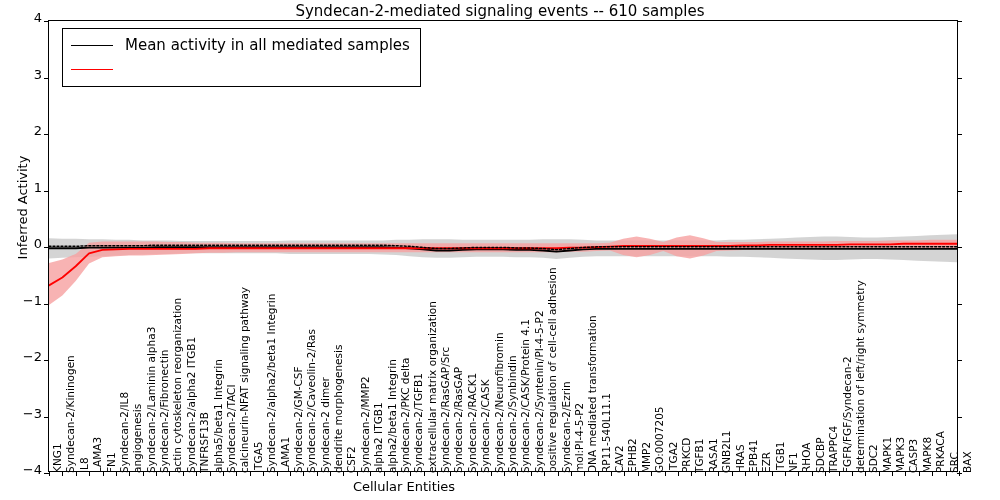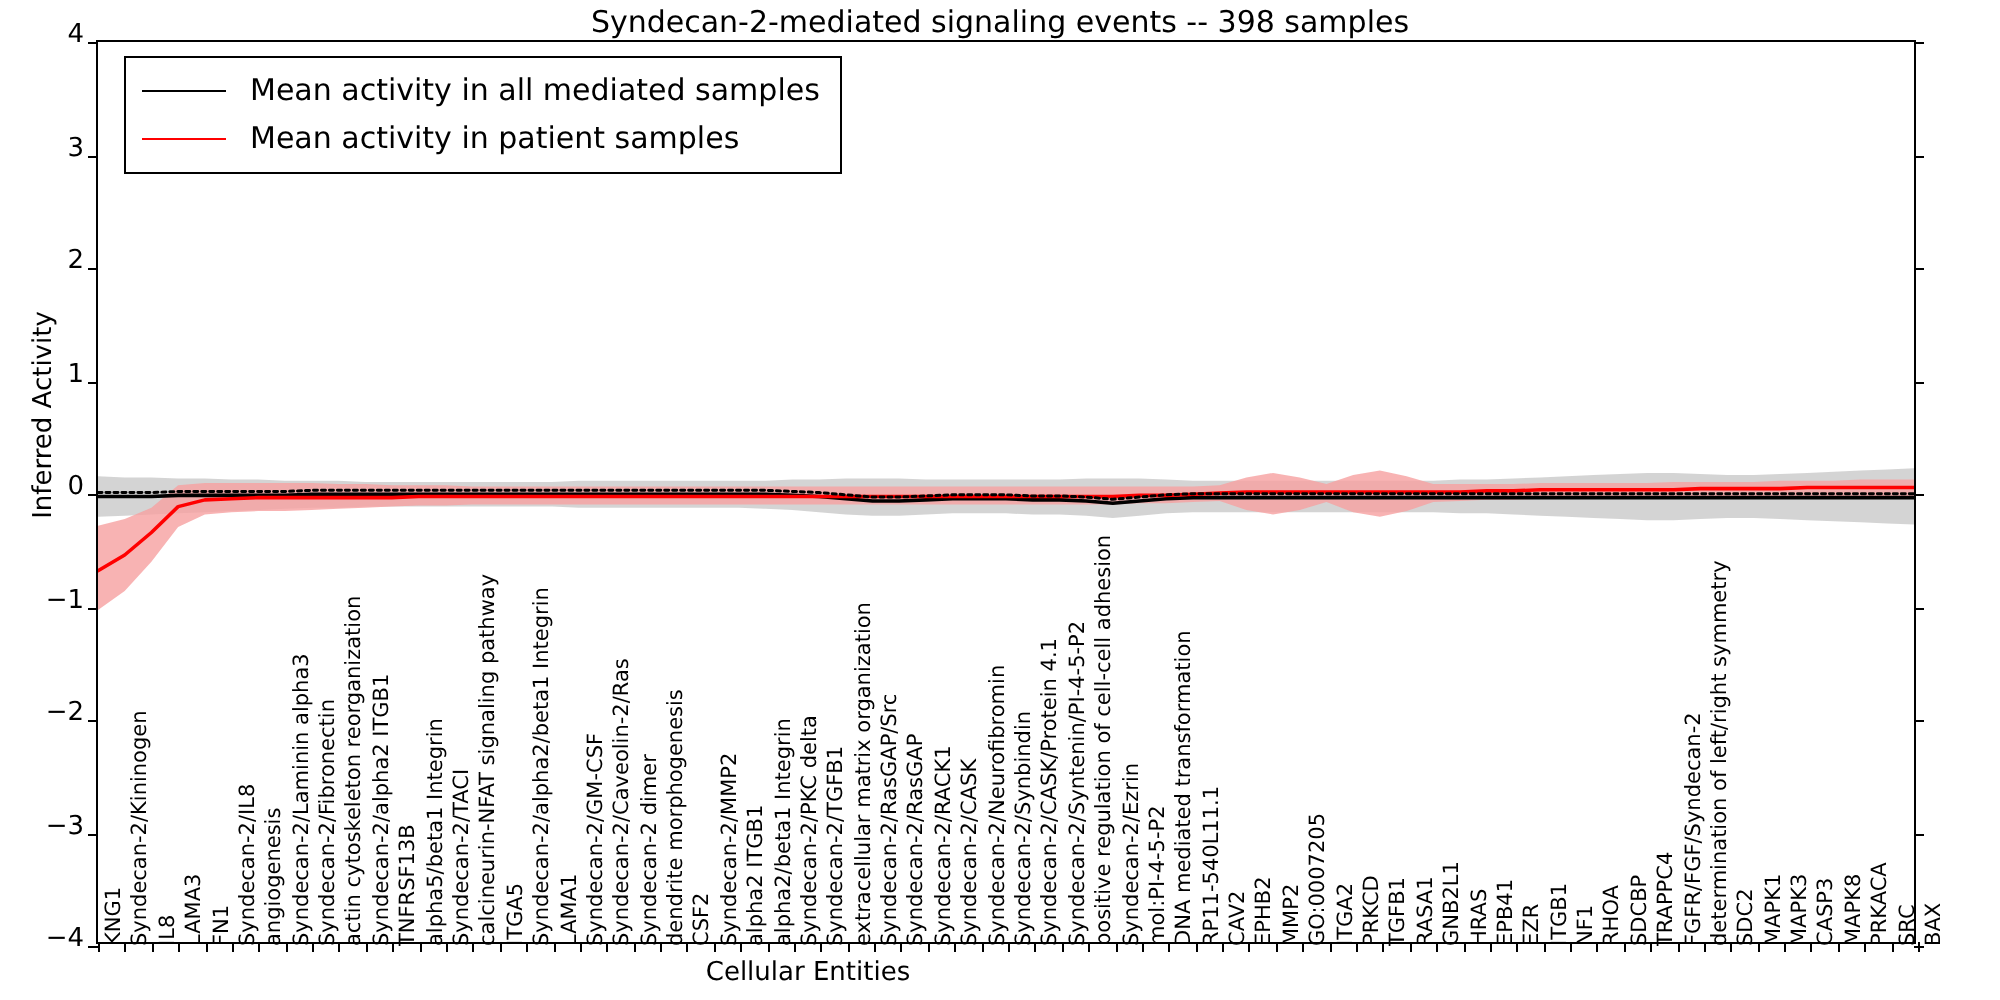--- a/index.html
+++ b/index.html
@@ -39,21 +39,21 @@
   .lg-row{display:flex;align-items:center;height:24px;}
   .lg-line{width:42px;height:0;border-top:1.6px solid #000;margin-right:12px;}
   .lg-line.red{border-top-color:#ff0000;}
   .lg-txt{font-size:15px;color:#000;white-space:nowrap;}
 </style>
 </head>
 <body>
 
 <div id="root">
 
-  <div id="title">Syndecan-2-mediated signaling events -- 398 samples</div>
+  <div id="title">Syndecan-2-mediated signaling events -- 610 samples</div>
 
   <div id="ylabel">Inferred Activity</div>
   <div id="xlabel">Cellular Entities</div>
 
   <div id="plot">
     <svg id="svg" viewBox="0 0 910 452" preserveAspectRatio="none">
         <path d="M0.00 218.09 L13.38 218.66 L26.76 218.66 L40.15 219.22 L53.53 219.22 L66.91 219.78 L80.29 219.78 L93.68 220.35 L107.06 220.35 L120.44 220.35 L133.82 220.92 L147.21 220.92 L160.59 220.92 L173.97 220.92 L187.35 220.92 L200.74 220.92 L214.12 220.92 L227.50 220.92 L240.88 220.35 L254.26 220.35 L267.65 220.35 L281.03 220.35 L294.41 220.35 L307.79 220.35 L321.18 220.35 L334.56 220.35 L347.94 219.78 L361.32 219.78 L374.71 219.22 L388.09 219.22 L401.47 219.22 L414.85 219.78 L428.24 219.78 L441.62 219.78 L455.00 219.78 L468.38 219.78 L481.76 219.78 L495.15 219.22 L508.53 219.22 L521.91 219.22 L535.29 219.78 L548.68 220.35 L562.06 220.35 L575.44 220.35 L588.82 220.35 L602.21 220.35 L615.59 220.35 L628.97 220.35 L642.35 220.35 L655.74 220.35 L669.12 220.35 L682.50 219.78 L695.88 219.78 L709.26 219.22 L722.65 218.66 L736.03 218.09 L749.41 217.52 L762.79 216.96 L776.18 216.40 L789.56 216.40 L802.94 216.96 L816.32 217.52 L829.71 217.52 L843.09 216.96 L856.47 216.40 L869.85 215.83 L883.24 215.26 L896.62 214.70 L910.00 214.13 L910.00 242.38 L896.62 241.82 L883.24 241.25 L869.85 240.69 L856.47 240.13 L843.09 239.56 L829.71 239.00 L816.32 239.00 L802.94 239.56 L789.56 240.13 L776.18 240.13 L762.79 239.56 L749.41 239.00 L736.03 238.43 L722.65 237.87 L709.26 237.30 L695.88 236.73 L682.50 236.73 L669.12 236.17 L655.74 236.17 L642.35 236.17 L628.97 236.17 L615.59 236.17 L602.21 236.17 L588.82 236.17 L575.44 236.17 L562.06 236.17 L548.68 236.17 L535.29 236.73 L521.91 237.87 L508.53 239.00 L495.15 237.87 L481.76 237.30 L468.38 237.30 L455.00 236.73 L441.62 236.73 L428.24 236.73 L414.85 237.30 L401.47 237.87 L388.09 237.87 L374.71 237.30 L361.32 236.17 L347.94 235.04 L334.56 234.47 L321.18 233.91 L307.79 233.91 L294.41 233.91 L281.03 233.91 L267.65 233.91 L254.26 233.91 L240.88 233.91 L227.50 233.34 L214.12 233.34 L200.74 233.34 L187.35 233.34 L173.97 233.34 L160.59 233.34 L147.21 233.34 L133.82 233.34 L120.44 233.91 L107.06 233.91 L93.68 234.47 L80.29 235.04 L66.91 235.60 L53.53 236.17 L40.15 236.73 L26.76 237.30 L13.38 237.87 L0.00 238.43 Z" fill="#cccccc" fill-opacity="0.85" stroke="none"></path>
         <path d="M0.00 242.95 L13.38 239.56 L26.76 233.91 L40.15 222.61 L53.53 221.48 L66.91 221.48 L80.29 221.48 L93.68 221.48 L107.06 221.48 L120.44 222.04 L133.82 222.04 L147.21 222.61 L160.59 222.61 L173.97 222.61 L187.35 223.18 L200.74 223.18 L214.12 223.18 L227.50 223.18 L240.88 223.18 L254.26 223.18 L267.65 223.18 L281.03 223.18 L294.41 223.18 L307.79 223.18 L321.18 223.18 L334.56 223.18 L347.94 223.18 L361.32 223.18 L374.71 223.18 L388.09 223.18 L401.47 223.18 L414.85 223.18 L428.24 223.18 L441.62 223.18 L455.00 223.18 L468.38 223.18 L481.76 223.18 L495.15 223.18 L508.53 223.18 L521.91 223.18 L535.29 223.18 L548.68 223.18 L562.06 222.61 L575.44 218.66 L588.82 216.40 L602.21 218.66 L615.59 222.04 L628.97 217.52 L642.35 215.26 L655.74 218.09 L669.12 222.04 L682.50 222.04 L695.88 222.04 L709.26 222.04 L722.65 221.48 L736.03 221.48 L749.41 221.48 L762.79 221.48 L776.18 221.48 L789.56 220.92 L802.94 220.92 L816.32 220.92 L829.71 220.92 L843.09 220.35 L856.47 220.35 L869.85 220.35 L883.24 219.78 L896.62 219.78 L910.00 219.78 L910.00 228.26 L896.62 228.26 L883.24 228.26 L869.85 228.26 L856.47 228.26 L843.09 228.82 L829.71 228.82 L816.32 228.82 L802.94 228.82 L789.56 229.39 L776.18 229.39 L762.79 229.39 L749.41 229.39 L736.03 229.39 L722.65 229.39 L709.26 229.95 L695.88 229.95 L682.50 230.52 L669.12 231.08 L655.74 235.60 L642.35 238.43 L628.97 236.17 L615.59 231.08 L602.21 235.04 L588.82 237.30 L575.44 235.04 L562.06 230.52 L548.68 231.08 L535.29 231.65 L521.91 231.65 L508.53 232.22 L495.15 232.22 L481.76 232.22 L468.38 232.22 L455.00 232.22 L441.62 232.22 L428.24 232.22 L414.85 232.22 L401.47 232.22 L388.09 232.22 L374.71 232.22 L361.32 232.22 L347.94 232.22 L334.56 232.22 L321.18 232.22 L307.79 232.22 L294.41 232.22 L281.03 232.22 L267.65 232.22 L254.26 232.22 L240.88 232.22 L227.50 232.22 L214.12 232.22 L200.74 232.22 L187.35 232.22 L173.97 232.78 L160.59 232.78 L147.21 233.34 L133.82 233.91 L120.44 234.47 L107.06 235.04 L93.68 235.60 L80.29 235.60 L66.91 236.17 L53.53 237.30 L40.15 243.52 L26.76 261.03 L13.38 275.72 L0.00 285.32 Z" fill="#f6a0a0" fill-opacity="0.8" stroke="none"></path>
         <path d="M0.00 228.26 L13.38 228.26 L26.76 228.26 L40.15 227.69 L53.53 227.69 L66.91 227.69 L80.29 227.69 L93.68 227.69 L107.06 227.13 L120.44 227.13 L133.82 227.13 L147.21 227.13 L160.59 227.13 L173.97 227.13 L187.35 227.13 L200.74 227.13 L214.12 227.13 L227.50 227.13 L240.88 227.13 L254.26 227.13 L267.65 227.13 L281.03 227.13 L294.41 227.13 L307.79 227.13 L321.18 227.13 L334.56 227.13 L347.94 227.69 L361.32 228.26 L374.71 229.39 L388.09 230.52 L401.47 230.52 L414.85 229.95 L428.24 229.39 L441.62 229.39 L455.00 229.39 L468.38 229.95 L481.76 229.95 L495.15 230.52 L508.53 231.65 L521.91 230.52 L535.29 229.39 L548.68 228.82 L562.06 228.82 L575.44 228.82 L588.82 228.82 L602.21 228.82 L615.59 228.82 L628.97 228.82 L642.35 228.82 L655.74 228.82 L669.12 228.82 L682.50 228.82 L695.88 228.82 L709.26 228.82 L722.65 228.82 L736.03 228.82 L749.41 228.82 L762.79 228.82 L776.18 228.82 L789.56 228.82 L802.94 228.82 L816.32 228.82 L829.71 228.82 L843.09 228.82 L856.47 228.82 L869.85 228.82 L883.24 228.82 L896.62 228.82 L910.00 228.82 " fill="none" stroke="#000000" stroke-width="1.8" stroke-linejoin="round" stroke-linecap="round"></path>
         <path d="M0.00 265.55 L13.38 257.64 L26.76 246.34 L40.15 233.34 L53.53 229.95 L66.91 229.39 L80.29 228.82 L93.68 228.82 L107.06 228.82 L120.44 228.82 L133.82 228.82 L147.21 228.82 L160.59 228.26 L173.97 228.26 L187.35 228.26 L200.74 228.26 L214.12 228.26 L227.50 228.26 L240.88 228.26 L254.26 228.26 L267.65 228.26 L281.03 228.26 L294.41 228.26 L307.79 228.26 L321.18 228.26 L334.56 228.26 L347.94 228.26 L361.32 228.26 L374.71 228.26 L388.09 228.26 L401.47 228.26 L414.85 228.26 L428.24 228.26 L441.62 228.26 L455.00 228.26 L468.38 228.26 L481.76 228.26 L495.15 228.26 L508.53 228.26 L521.91 227.69 L535.29 227.69 L548.68 227.13 L562.06 226.56 L575.44 226.00 L588.82 226.00 L602.21 226.00 L615.59 226.00 L628.97 226.00 L642.35 226.00 L655.74 226.00 L669.12 226.00 L682.50 226.00 L695.88 225.44 L709.26 225.44 L722.65 224.87 L736.03 224.87 L749.41 224.87 L762.79 224.87 L776.18 224.87 L789.56 224.87 L802.94 224.30 L816.32 224.30 L829.71 224.30 L843.09 224.30 L856.47 223.74 L869.85 223.74 L883.24 223.74 L896.62 223.74 L910.00 223.74 " fill="none" stroke="#ff0000" stroke-width="1.8" stroke-linejoin="round" stroke-linecap="round"></path>
@@ -221,21 +221,20 @@
       <div class="xlab" style="left: 914px;">BAX</div>
     </div>
 
   <div id="legend">
     <div class="lg-row">
       <span class="lg-line"></span>
       <span class="lg-txt">Mean activity in all mediated samples</span>
     </div>
     <div class="lg-row">
       <span class="lg-line red"></span>
-      <span class="lg-txt">Mean activity in patient samples</span>
     </div>
   </div>
 
 <div class="ytick-label" style="top: 11px; right: 958px;">4</div>
     <div class="ytick-label" style="top: 67.5px; right: 958px;">3</div>
     <div class="ytick-label" style="top: 124px; right: 958px;">2</div>
     <div class="ytick-label" style="top: 180.5px; right: 958px;">1</div>
     <div class="ytick-label" style="top: 237px; right: 958px;">0</div>
     <div class="ytick-label" style="top: 293.5px; right: 958px;">−1</div>
     <div class="ytick-label" style="top: 350px; right: 958px;">−2</div>

